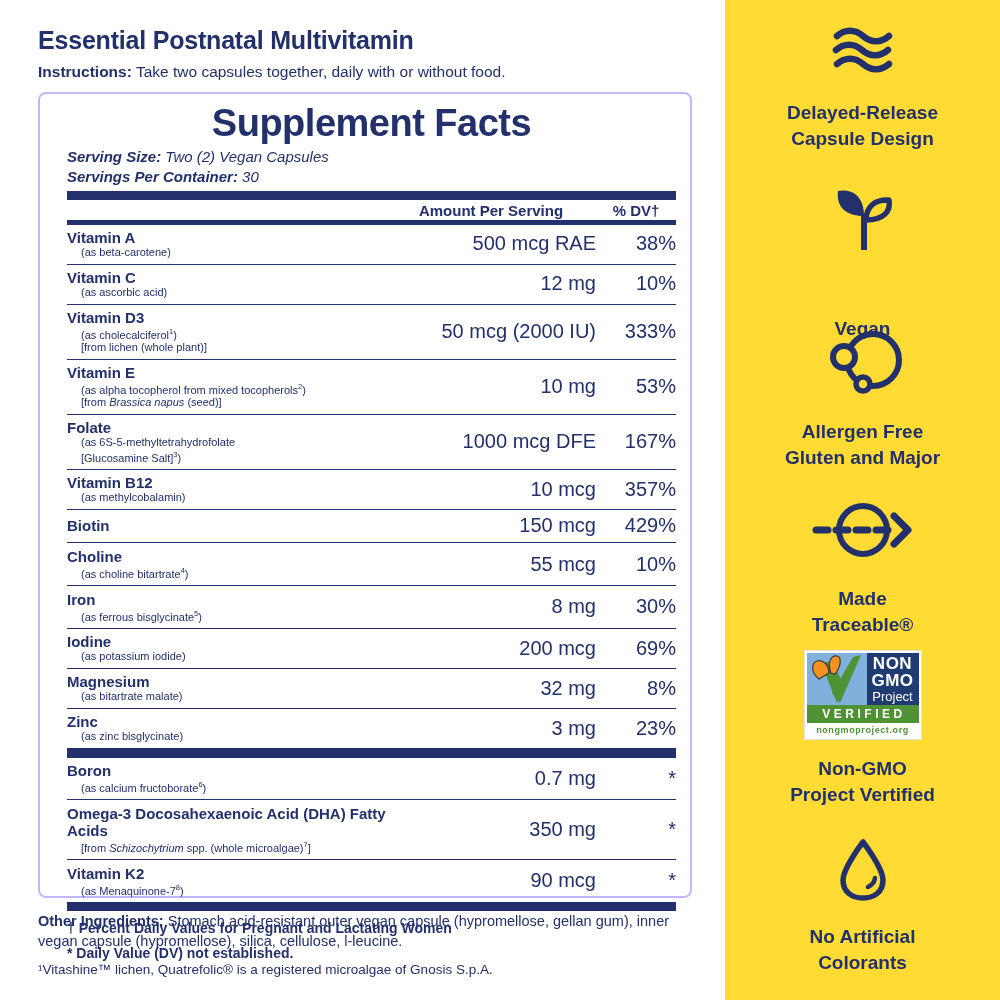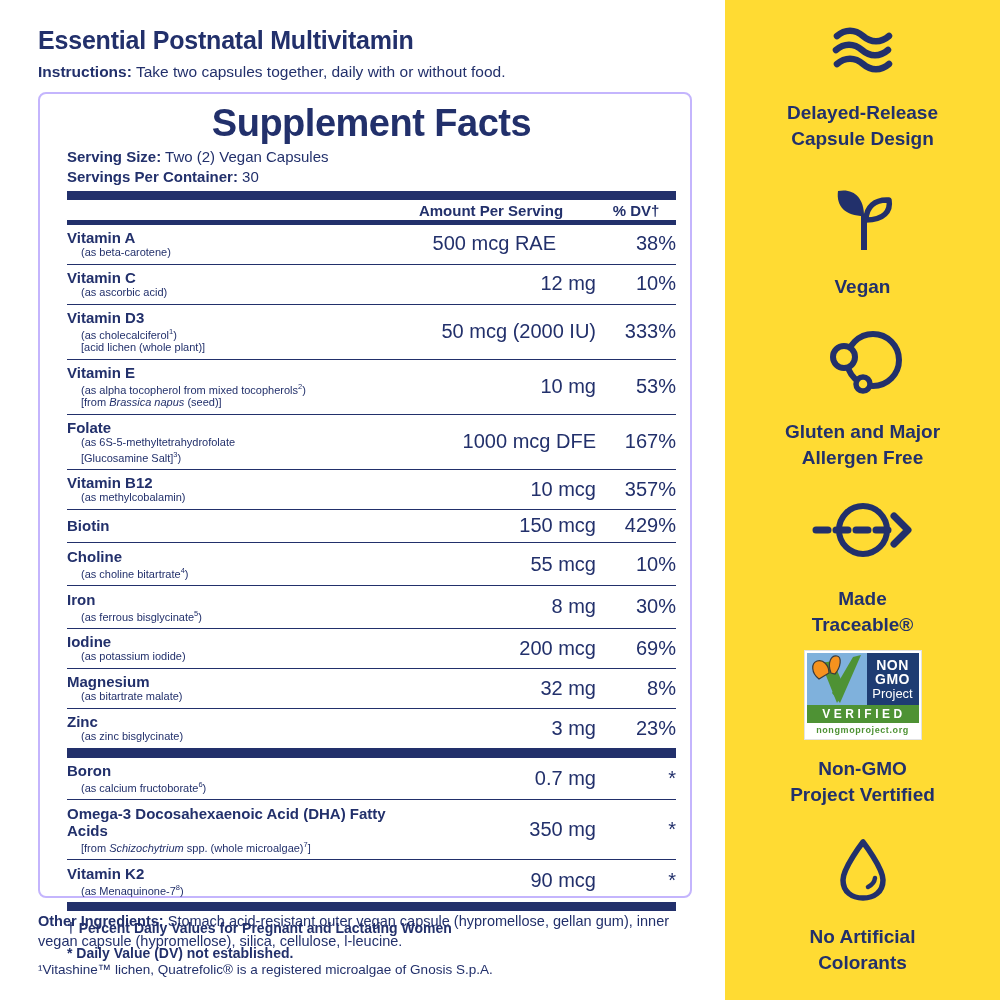--- a/index.html
+++ b/index.html
@@ -9,60 +9,60 @@
 
   
   .main { position:absolute; left:0; top:0; width:725px; height:1000px; background:#fff; }
   .product-title { position:absolute; left:38px; top:26px; font-size:25px; font-weight:bold; letter-spacing:-0.2px; }
   .instructions { position:absolute; left:38px; top:63px; font-size:15.5px; }
   .instructions b { font-weight:bold; }
 
   .facts-box { position:absolute; left:38px; top:92px; width:654px; height:806px;
     border:2px solid #c4b5fd; border-radius:8px; padding:6px 14px 0 27px; }
   .facts-title { text-align:center; font-size:38px; font-weight:bold; letter-spacing:-0.5px; margin-top:2px; }
-  .serving-line { font-size:15px; margin-top:3px; }
+  .serving-line { font-size:15px; margin-top:3px;font-style:italic; }
   .serving-line:first-of-type { margin-top:6px; }
   .serving-line b { font-weight:bold; }
 
   .thick-bar { height:9px; background:#22306B; margin-top:6px; }
   .head-row { display:grid; grid-template-columns:1fr 210px 80px; align-items:center; height:20px; }
   .head-amount, .head-dv { text-align:center; font-size:15px; font-weight:bold; }
   .mid-bar { height:4.5px; background:#22306B; }
 
   .row { display:grid; grid-template-columns:1fr 210px 80px; align-items:center;
     border-top:1.5px solid #22306B; padding:4.5px 0 5px 0; }
-  .row:first-child { border-top:none;gap:40px; }
+  .row:first-child { border-top:none; }
   .nutrient-name { font-size:15px; font-weight:bold; line-height:17px; }
   .nutrient-detail { font-size:11px; line-height:12.5px; padding-left:14px; }
   .nutrient-detail .it { font-style:italic; }
   .nutrient-detail sup { font-size:7.5px; }
   .cell-amount, .cell-dv { text-align:right; font-size:20px; font-weight:normal; }
   .sep-thick { height:9px; background:#22306B; }
 
   .footnote { font-size:14px; font-weight:bold; margin-top:9px; }
   .footnote:last-child { margin-bottom:10px; }
 
   .other-ingredients { position:absolute; left:38px; top:911px; width:660px; font-size:14.5px; line-height:1.38; }
   .other-ingredients b { font-weight:bold; }
   .trademark-note { position:absolute; left:38px; top:962px; width:660px; font-size:13.5px; }
 
   
   .sidebar { position:absolute; left:725px; top:0; width:275px; height:1000px; background:#FFDB33; }
   .feature { position:absolute; left:0; right:0; display:flex; flex-direction:column; align-items:center; }
   .feature-label { margin-top:18px; font-size:19px; font-weight:bold; line-height:1.38; text-align:center; color:#22306B; }
-  .f1 { top:26px; } .f2 { top:180px; } .f3 { top:323px; } .f4 { top:496px; } .f5 { top:650px; } .f6 { top:836px; }
+  .f1 { top:26px; } .f2 { top:180px;gap:42px; } .f3 { top:323px; } .f4 { top:496px; } .f5 { top:650px; } .f6 { top:836px; }
   .f5 .feature-label { margin-top:16px; }
 
   
   .ngmo-badge { width:118px; background:#fff; padding:3px; box-shadow:0 0 0 1px #e3e3e3 inset; }
   .ngmo-top { display:flex; height:52px; }
   .ngmo-art { width:60px; height:52px; background:#7FB1DC; position:relative; overflow:hidden; }
   .ngmo-box { width:52px; height:52px; background:#1E3C72; color:#fff; display:flex; flex-direction:column;
     align-items:center; justify-content:center; line-height:1; }
-  .ngmo-box .big { font-size:14px; font-weight:bold; letter-spacing:0.5px; }
+  .ngmo-box .big { font-size:17px; font-weight:bold; letter-spacing:0.5px; }
   .ngmo-box .small { font-size:13px; margin-top:1.5px; }
   .ngmo-verified { height:18px; background:#4E9234; color:#fff; font-size:12px; font-weight:bold;
     letter-spacing:3.5px; display:flex; align-items:center; justify-content:center; padding-left:3px; }
   .ngmo-url { height:14px; background:#fff; color:#4E9234; font-size:9px; font-weight:bold;
     letter-spacing:0.6px; display:flex; align-items:center; justify-content:center; }
 </style>
 </head>
 <body>
 
 <div class="page">
@@ -104,21 +104,21 @@
               <div class="nutrient-name">Vitamin C</div>
               <div class="nutrient-detail"><span>(as ascorbic acid)</span></div>
             </div>
             <div class="cell-amount">12 mg</div>
             <div class="cell-dv">10%</div>
           </div>
           <div class="row">
             <div class="cell-name">
               <div class="nutrient-name">Vitamin D3</div>
               <div class="nutrient-detail"><span>(as cholecalciferol</span><sup>1</sup><span>)</span></div>
-              <div class="nutrient-detail"><span>[acid lichen (whole plant)]</span></div>
+              <div class="nutrient-detail"><span>[from lichen (whole plant)]</span></div>
             </div>
             <div class="cell-amount">50 mcg (2000 IU)</div>
             <div class="cell-dv">333%</div>
           </div>
           <div class="row">
             <div class="cell-name">
               <div class="nutrient-name">Vitamin E</div>
               <div class="nutrient-detail"><span>(as alpha tocopherol from mixed tocopherols</span><sup>2</sup><span>)</span></div>
               <div class="nutrient-detail"><span>[from </span><span class="it">Brassica napus</span><span> (seed)]</span></div>
             </div>
@@ -259,22 +259,22 @@
 
     <div class="feature f3">
       <span>
         <svg width="84" height="74" viewBox="0 0 84 74" fill="none">
           <circle cx="52" cy="37" r="26" stroke="#22306B" stroke-width="6" fill="none"></circle>
           <circle cx="23" cy="34" r="11" fill="#FFDB33" stroke="#22306B" stroke-width="6"></circle>
           <circle cx="42" cy="61" r="7" fill="#FFDB33" stroke="#22306B" stroke-width="5.5"></circle>
         </svg>
       </span>
       <div class="feature-label">
+        <div>Allergen Free</div>
         <div>Gluten and Major</div>
-        <div>Allergen Free</div>
       </div>
     </div>
 
     <div class="feature f4">
       <span>
         <svg width="110" height="68" viewBox="0 0 110 68" fill="none">
           <circle cx="55" cy="34" r="24" stroke="#22306B" stroke-width="6" fill="none"></circle>
           <path d="M8 34 L86 34" stroke="#22306B" stroke-width="7" stroke-dasharray="12 8" stroke-linecap="round"></path>
           <path d="M86 20 L100 34 L86 48" stroke="#22306B" stroke-width="7" stroke-linecap="round" stroke-linejoin="round" fill="none"></path>
         </svg>

